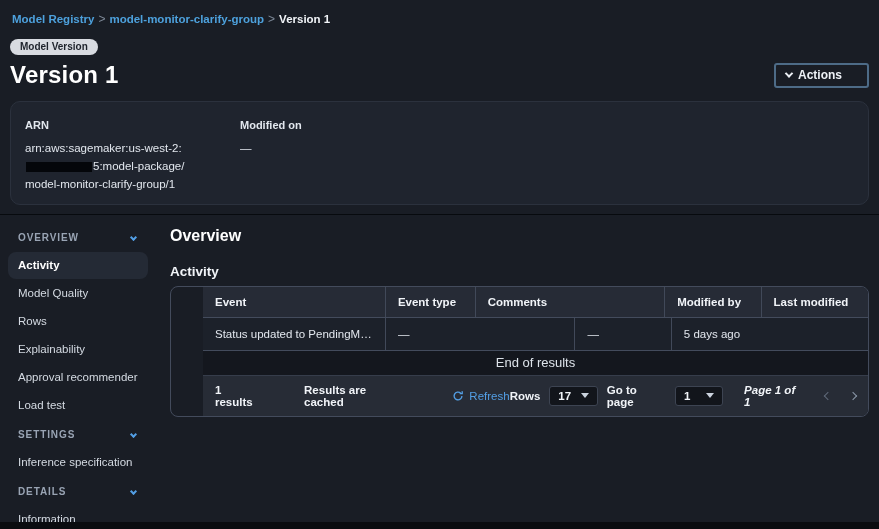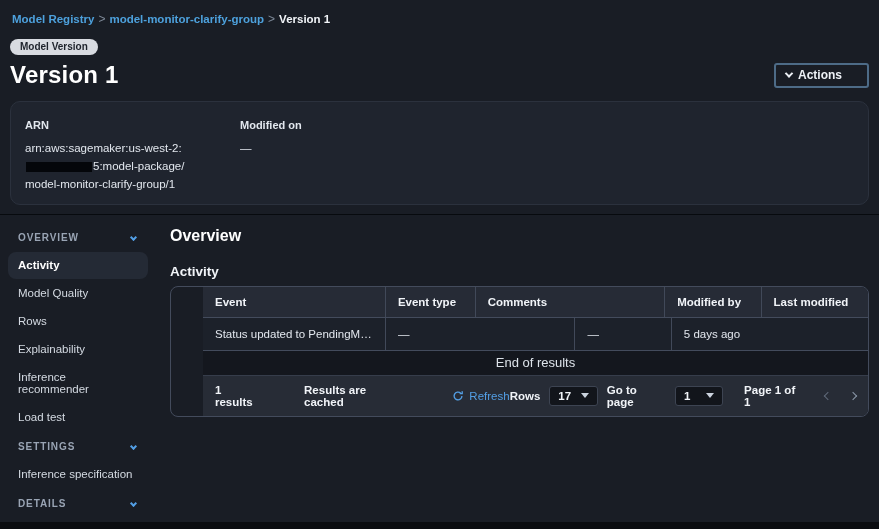--- a/index.html
+++ b/index.html
@@ -72,21 +72,21 @@
   .t-footer .bold { font-weight:700; color:#f1f4f8; font-size:11.5px; }
   .cache-note { margin-left:42px; }
   .refresh-link { margin-left:44px; color:#539fe5; font-weight:400; display:flex; align-items:center; gap:5px; cursor:pointer; font-size:11.5px; }
   .footer-right { margin-left:auto; display:flex; align-items:center; gap:9px; }
   .select-box {
     background:#12151b; border:1px solid #3d4452; border-radius:3px;
     display:flex; align-items:center; justify-content:space-between;
     padding:3px 8px; min-width:48px; color:#f1f4f8; font-weight:700; font-size:11.5px; cursor:pointer;
   }
   .caret-down { width:0; height:0; border-left:4px solid transparent; border-right:4px solid transparent; border-top:5px solid #cbd3de; margin-left:10px; }
-  .page-status { font-weight:700; color:#f1f4f8; margin-left:12px; font-size:11.5px; }
+  .page-status { font-weight:700; color:#f1f4f8; margin-left:12px; font-size:11.5px;font-style:italic; }
   .pg-chev { display:inline-block; width:6px; height:6px; border-right:1.8px solid #8a97a8; border-bottom:1.8px solid #8a97a8; cursor:pointer; }
   .pg-prev { transform:rotate(135deg); margin-left:12px; border-color:#5f6979; }
   .pg-next { transform:rotate(-45deg); margin-left:10px; }
   .bottombar { position:absolute; left:0; right:0; bottom:0; height:7px; background:#0a0c10; }
 </style>
 </head>
 <body>
 
 <div class="topbar">
   <nav class="breadcrumb">
@@ -124,21 +124,21 @@
 <div class="content">
   <aside>
     <div class="nav-section-header">
       <span>OVERVIEW</span>
       <span class="chev"></span>
     </div>
     <div class="nav-item selected">Activity</div>
     <div class="nav-item">Model Quality</div>
     <div class="nav-item">Rows</div>
     <div class="nav-item">Explainability</div>
-    <div class="nav-item">Inference recommender</div>
+    <div class="nav-item">Approval recommender</div>
     <div class="nav-item">Load test</div>
 
     <div class="nav-section-header">
       <span>SETTINGS</span>
       <span class="chev"></span>
     </div>
     <div class="nav-item">Inference specification</div>
 
     <div class="nav-section-header">
       <span>DETAILS</span>

